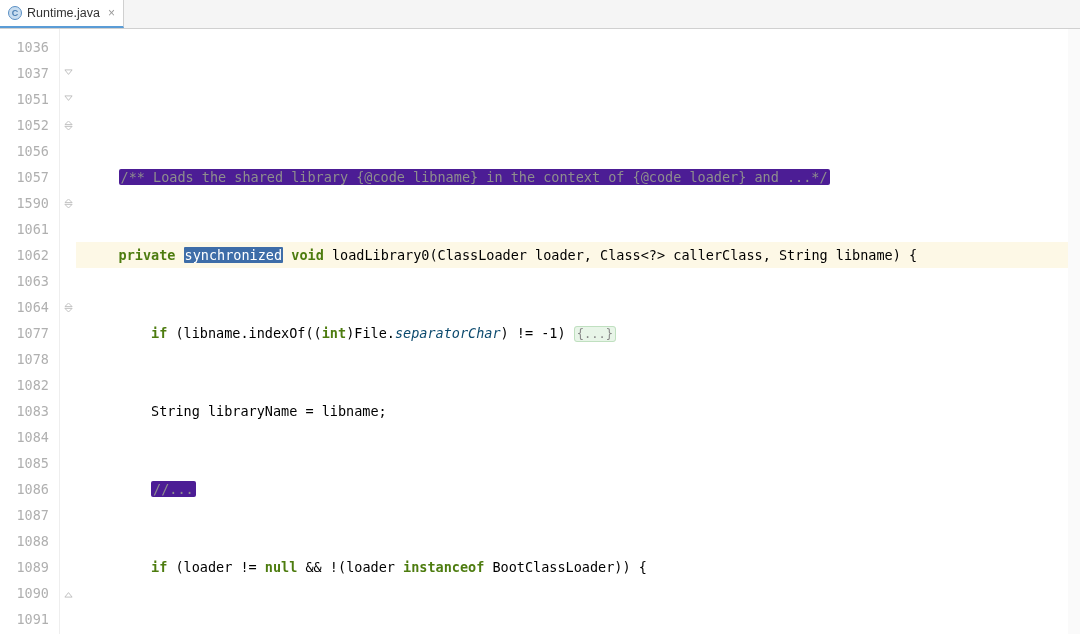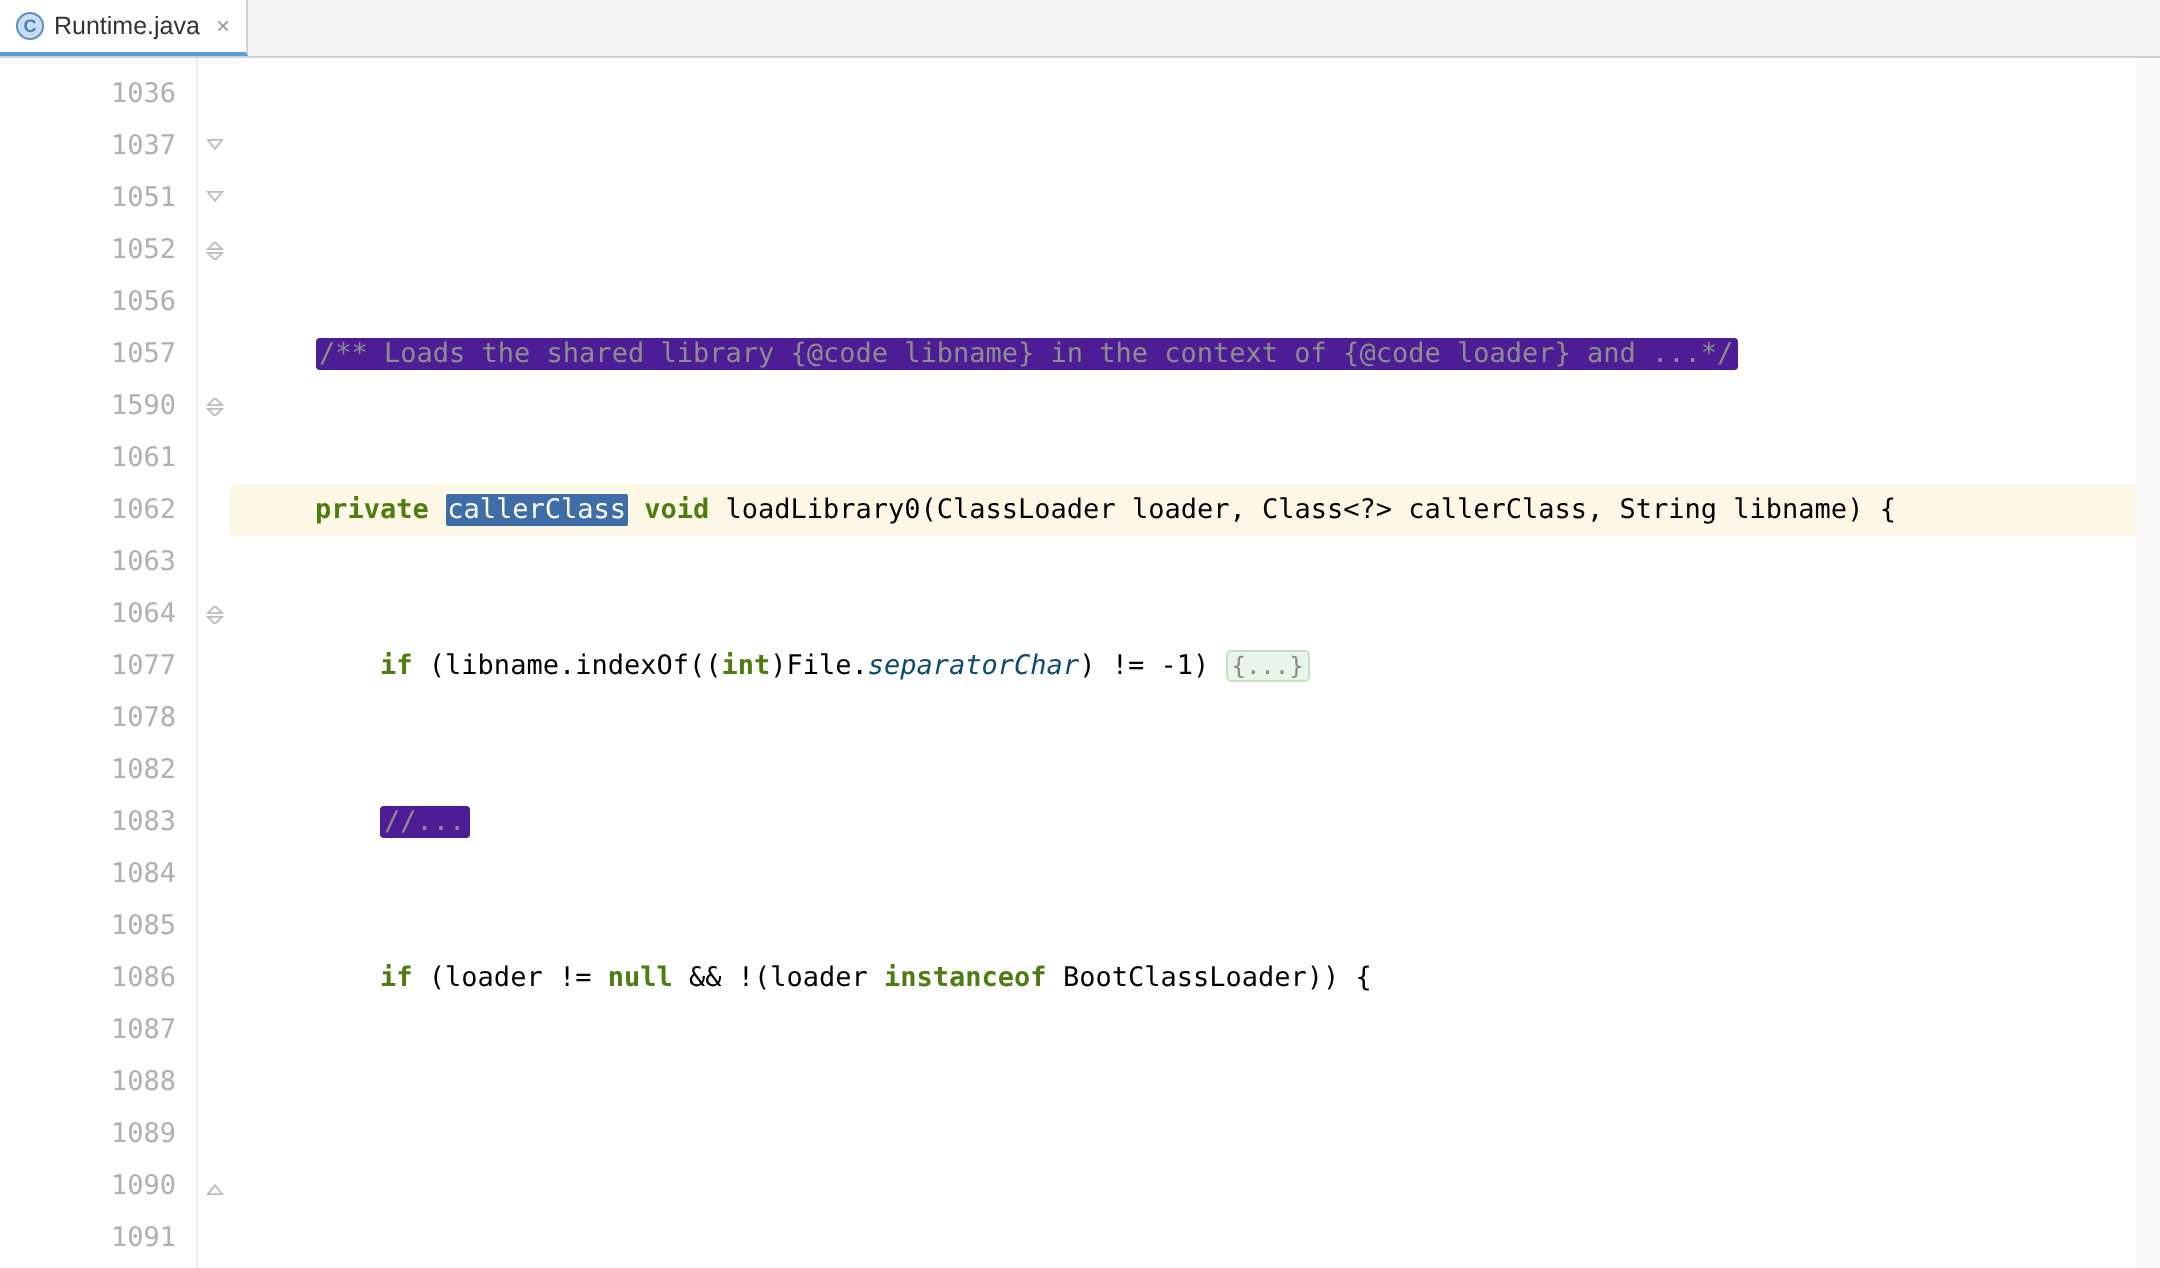--- a/index.html
+++ b/index.html
@@ -56,21 +56,20 @@
       background: #fff;
       border-right: 1px solid #eee;
       text-align: right;
       padding-right: 10px;
       color: #b0b0b0;
       font-family: 'Menlo', 'Monaco', 'Consolas', monospace;
       font-size: 13.5px;
       line-height: 26px;
       padding-top: 5px;
       user-select: none;
-      margin-left: 39px;
     }
     .gutter-line {
       height: 26px;
     }
     .fold-col {
       width: 16px;
       background: #fff;
       position: relative;
       padding-top: 5px;
     }
@@ -195,22 +194,23 @@
       <div class="fold-mark">
         <svg viewBox="0 0 10 10">
           <path d="M1 9 L9 9 L5 4 Z" fill="none" stroke="#bbb" stroke-width="1"></path>
         </svg>
       </div>
       <div class="fold-mark"></div>
     </div>
   <div class="code-area">
     <div class="code-line"><span></span></div>
     <div class="code-line"><span>    </span><span class="folded-comment">/** Loads the shared library {@code libname} in the context of {@code loader} and ...*/</span></div>
-    <div class="code-line highlighted"><span>    </span><span class="kw">private</span><span> </span><span class="hilite">callerClass</span><span> </span><span class="kw">void</span><span> loadLibrary0(ClassLoader loader, Class&lt;?&gt; callerClass, String libname) {</span></div>
+    <div class="code-line highlighted"><span>    </span><span class="kw">private</span><span> </span><span class="hilite">synchronized</span><span> </span><span class="kw">void</span><span> loadLibrary0(ClassLoader loader, Class&lt;?&gt; callerClass, String libname) {</span></div>
     <div class="code-line"><span>        </span><span class="kw">if</span><span> (libname.indexOf((</span><span class="kw">int</span><span>)File.</span><span class="field">separatorChar</span><span>) != -1) </span><span class="fold-block">{...}</span></div>
+    <div class="code-line"><span>        String libraryName = libname;</span></div>
     <div class="code-line"><span>        </span><span class="folded-comment">//...</span></div>
     <div class="code-line"><span>        </span><span class="kw">if</span><span> (loader != </span><span class="kw">null</span><span> &amp;&amp; !(loader </span><span class="kw">instanceof</span><span> BootClassLoader)) {</span></div>
     <div class="code-line"></div>
     
     
     
     
     
     
     

